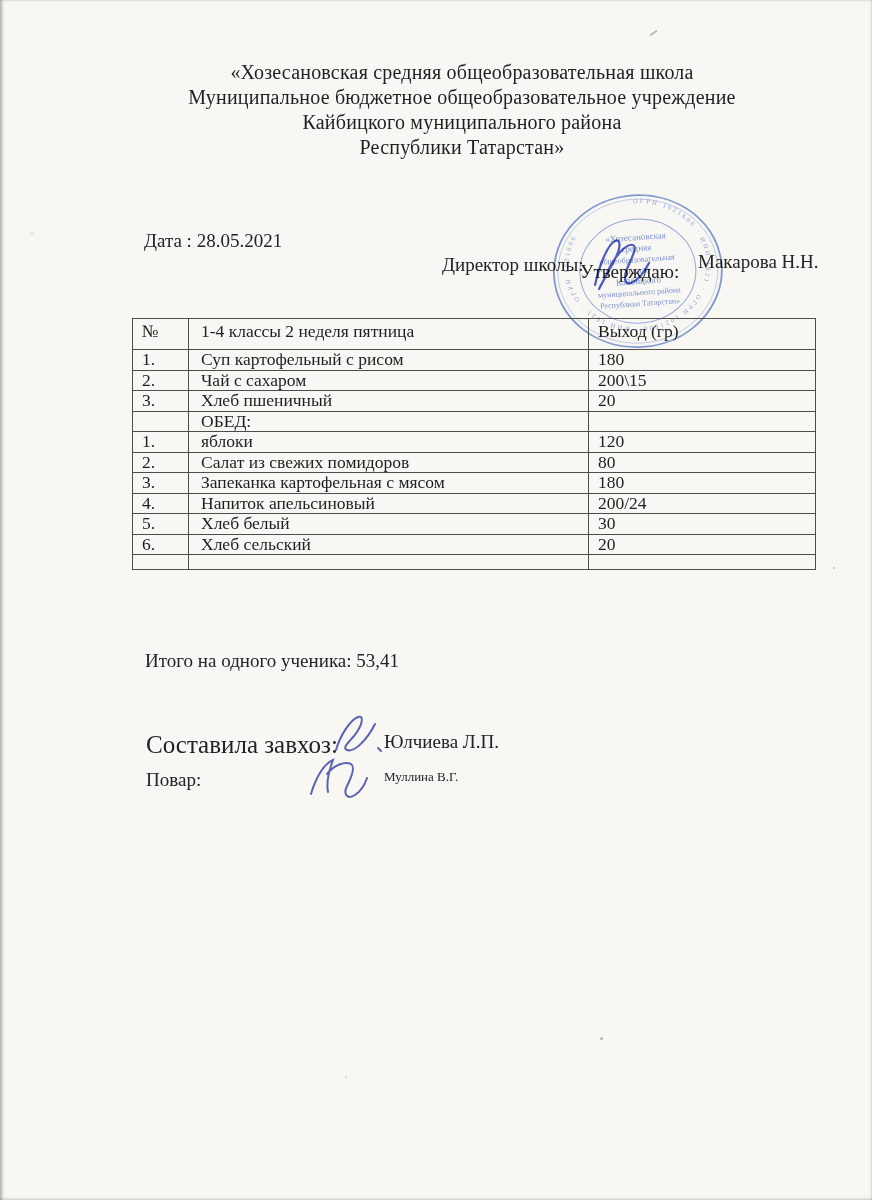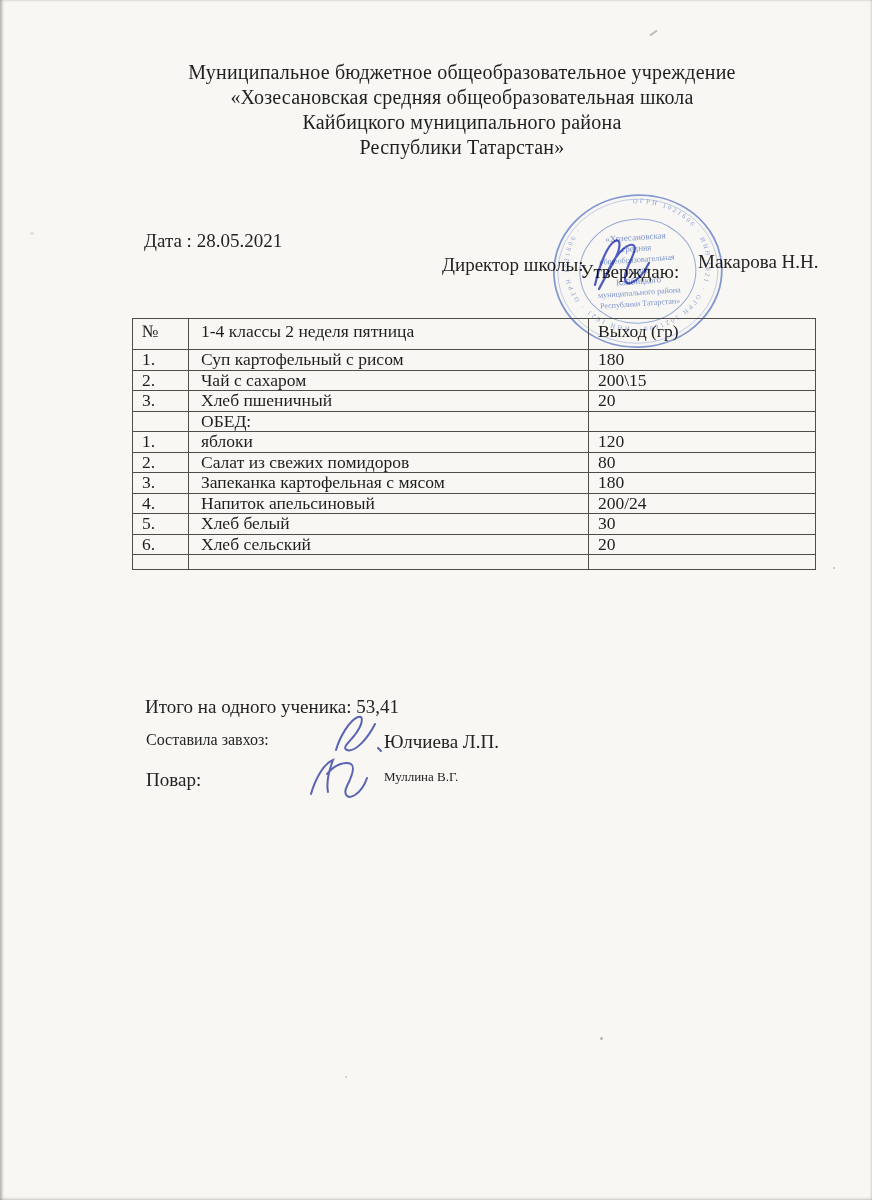--- a/index.html
+++ b/index.html
@@ -54,39 +54,39 @@
   }
   .menu-table col.c-num{width:56px;}
   .menu-table col.c-item{width:400px;}
   .menu-table col.c-out{width:227px;}
   .menu-table thead th{height:27px;vertical-align:top;padding-top:3px;}
   .menu-table tbody td{height:19.5px;}
   .menu-table tr.last-row td{height:14px;}
   .menu-table td.c2{padding-left:12px;}
   .menu-table th.h2{padding-left:12px;}
   
-  .total-line{left:145px;top:650px;font-size:19px;margin-top:46px;}
-  .sig-label-1{left:146px;top:731px;font-size:16px;}
+  .total-line{left:145px;top:650px;font-size:19px;}
+  .sig-label-1{left:146px;top:731px;font-size:25px;}
   .sig-name-1{left:384px;top:731px;font-size:19px;}
   .sig-svg-1{left:328px;top:708px;width:62px;height:52px;}
   .sig-label-2{left:146px;top:769px;font-size:19px;}
   .sig-name-2{left:384px;top:769px;font-size:13px;}
   .sig-svg-2{left:303px;top:750px;width:68px;height:56px;}
   
   .speck{position:absolute;background:#8a8a86;border-radius:50%;}
   .speck.dash{border-radius:1px;transform:rotate(-35deg);}
 </style>
 </head>
 <body>
 
 <div class="page">
 
   <div class="abs header-block">
+    <div>«Хозесановская средняя общеобразовательная школа</div>
     <div>Муниципальное бюджетное общеобразовательное учреждение</div>
-    <div>«Хозесановская средняя общеобразовательная школа</div>
     <div>Кайбицкого муниципального района</div>
     <div>Республики Татарстан»</div>
   </div>
 
   <div class="abs date-line">Дата : 28.05.2021</div>
   <div class="abs approve-label">Утверждаю:</div>
   <div class="abs director-label">Директор школы:</div>
   <div class="abs director-name">Макарова Н.Н.</div>
 
   <svg class="abs stamp" viewBox="0 0 184 166">

